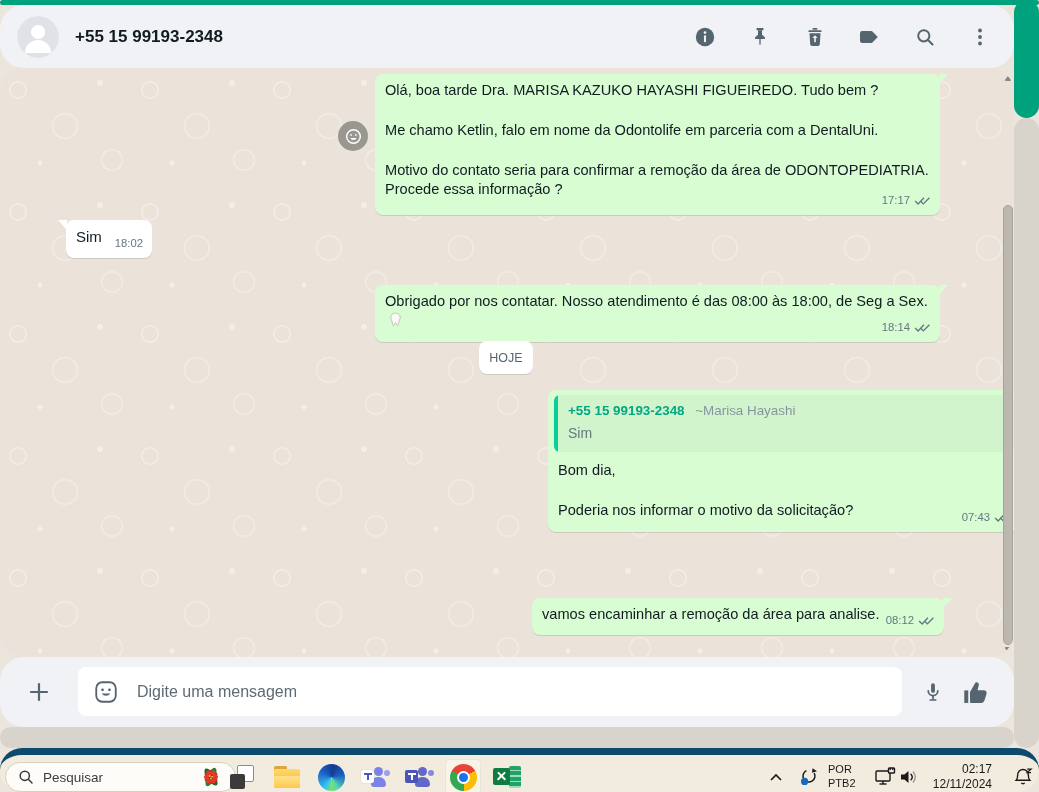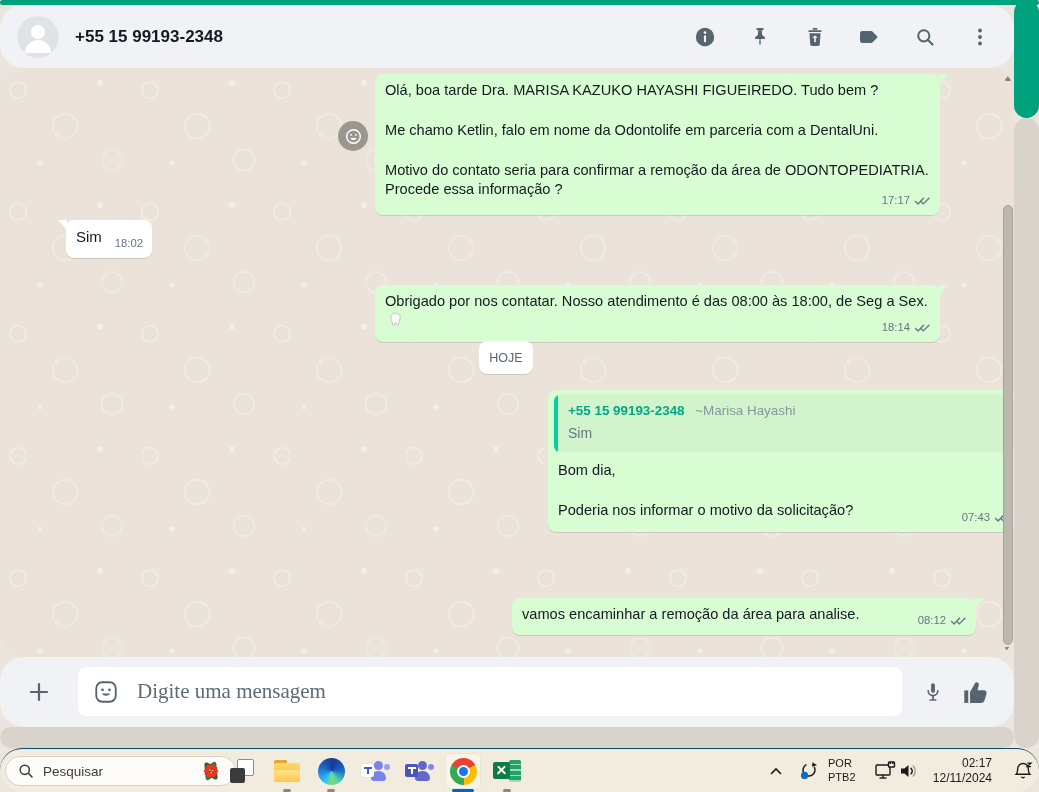--- a/index.html
+++ b/index.html
@@ -46,21 +46,21 @@
   .msg p + p{margin-top:21px;}
   .meta{position:absolute;right:9px;bottom:5px;display:flex;align-items:center;gap:3px;
     font-size:11.3px;color:#667781;white-space:nowrap;}
   .checks{display:inline-flex;margin-left:1px;}
 
   .msg1{left:375px;top:6px;width:565px;padding-bottom:16px;}
   .msg2{left:66px;top:152px;width:86px;height:38px;font-size:15px;padding-right:46px;}
   .msg3{left:375px;top:217px;width:565px;padding-bottom:12px;}
   .msg4{left:548px;top:322px;width:472px;padding:5px 6px 10px 6px;}
   .msg5{left:66px;top:480px;width:306px;height:37px;padding-right:56px;white-space:nowrap;}
-  .msg6{left:512px;top:530px;width:464px;height:37px;padding-right:100px;white-space:nowrap;}
+  .msg6{left:532px;top:530px;width:412px;height:37px;padding-right:100px;white-space:nowrap;}
 
   .quote{background:#d1f4cc;border-radius:6px;position:relative;padding:7px 10px 9px 14px;overflow:hidden;}
   .quote::before{content:"";position:absolute;left:0;top:0;bottom:0;width:4px;background:#06cf9c;}
   .quote-author-row{font-size:13.4px;line-height:18px;}
   .quote-author{color:#00a884;font-weight:bold;}
   .quote-author-name{color:#8696a0;margin-left:7px;}
   .quote-text{color:#667781;font-size:14px;margin-top:4px;}
   .msg-body{padding:9px 4px 2px 4px;}
 
   .date-pill{left:479px;top:273px;width:54px;height:33px;background:#fff;border-radius:8px;
@@ -76,27 +76,27 @@
   .sb-up{left:1004px;top:8px;width:0;height:0;border-left:4px solid transparent;border-right:4px solid transparent;border-bottom:5px solid #8a867d;}
   .sb-down{left:1004px;top:579px;width:0;height:0;border-left:4px solid transparent;border-right:4px solid transparent;border-top:5px solid #8a867d;}
 
   
   .composer{left:0;top:657px;width:1014px;height:70px;background:#f0f2f5;}
   .plus-btn{left:26px;top:22px;width:26px;height:26px;display:flex;align-items:center;justify-content:center;cursor:pointer;}
   .input-pill{left:78px;top:10px;width:824px;height:49px;background:#fff;border-radius:8px;
     display:flex;align-items:center;}
   .sticker-btn{margin-left:15px;width:26px;height:26px;flex:0 0 auto;cursor:pointer;}
   .msg-input{flex:1;border:none;outline:none;background:transparent;margin-left:16px;margin-right:12px;
-    font-size:21px;color:#3b4a54;font-family:Liberation Serif, serif;}
+    font-size:16px;color:#3b4a54;font-family:Liberation Sans, sans-serif;}
   .msg-input::placeholder{color:#5d6b73;opacity:1;}
   .mic-btn{left:920px;top:22px;width:26px;height:26px;display:flex;align-items:center;justify-content:center;cursor:pointer;}
   .like-btn{left:957px;top:17px;width:38px;height:36px;display:flex;align-items:center;justify-content:center;cursor:pointer;}
 
   
-  .taskbar{left:0;top:748px;width:1039px;height:44px;background:#f2ecde;border-top:1px solid #0c4a6e;box-sizing:border-box;}
+  .taskbar{left:0;top:748px;width:1039px;height:44px;background:#f2ecde;border-top:7px solid #0c4a6e;box-sizing:border-box;}
   .search-pill{left:5px;top:7px;width:231px;height:30px;border-radius:15px;background:rgba(255,255,255,.82);
     border:1px solid #d8d1c0;box-sizing:border-box;display:flex;align-items:center;cursor:pointer;}
   .search-label{margin-left:9px;font-size:13.5px;color:#3d3d3d;}
   .task-icon{top:4px;width:36px;height:36px;display:flex;align-items:center;justify-content:center;cursor:pointer;}
   .task-icon.active{background:#f9f4e8;border:1px solid rgba(0,0,0,.06);border-radius:5px;box-sizing:border-box;}
   .run-dash{top:40px;width:8px;height:3px;border-radius:1.5px;background:#8f897b;}
   .chrome-dash{top:40px;left:452px;width:22px;height:3px;border-radius:2px;background:#0067c0;}
 
   
   .tv{position:relative;width:26px;height:26px;}

